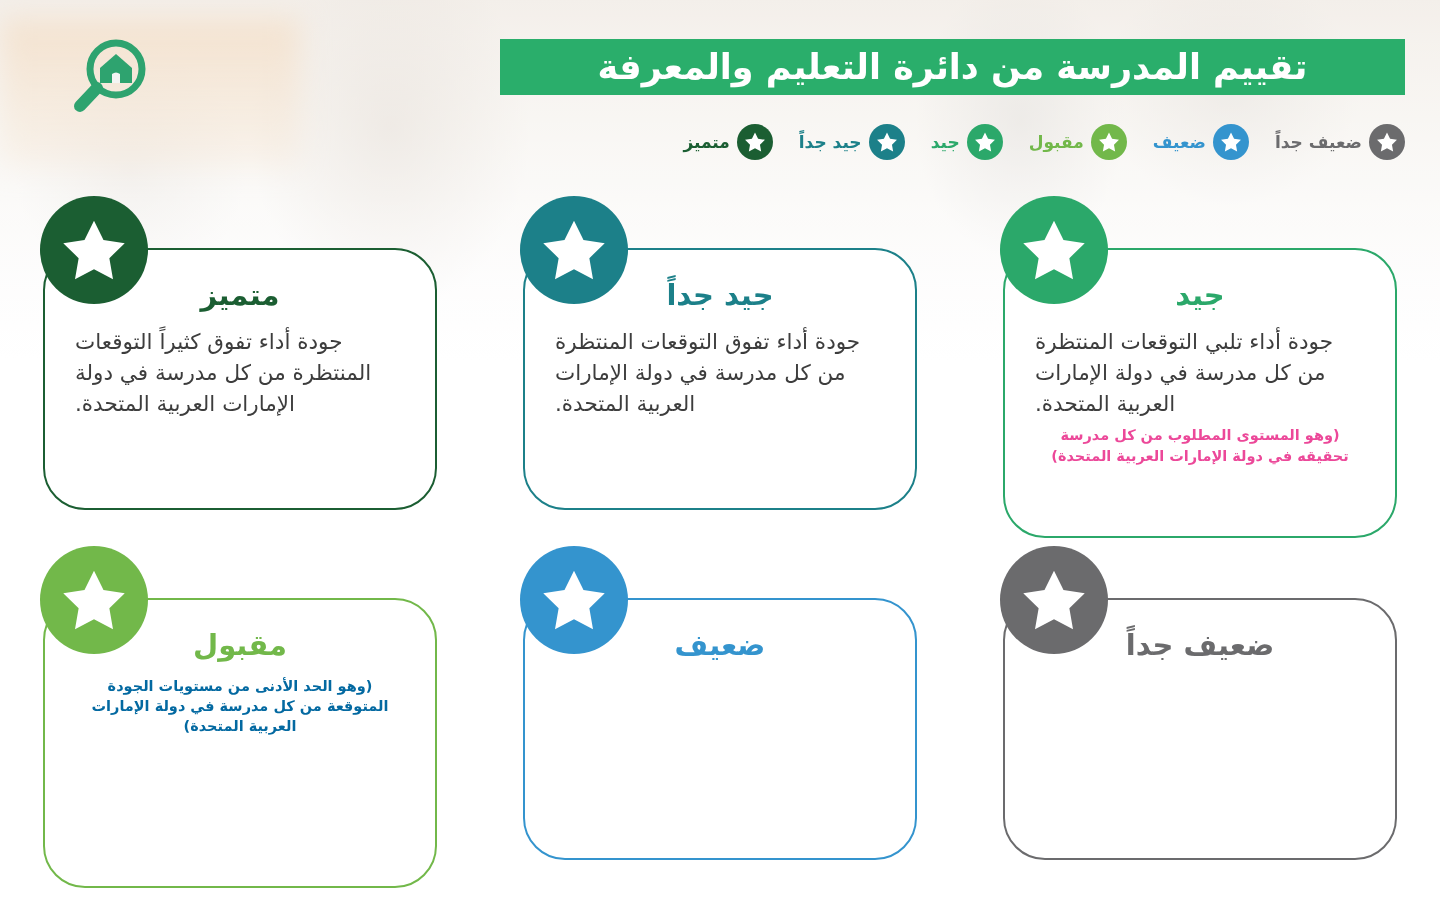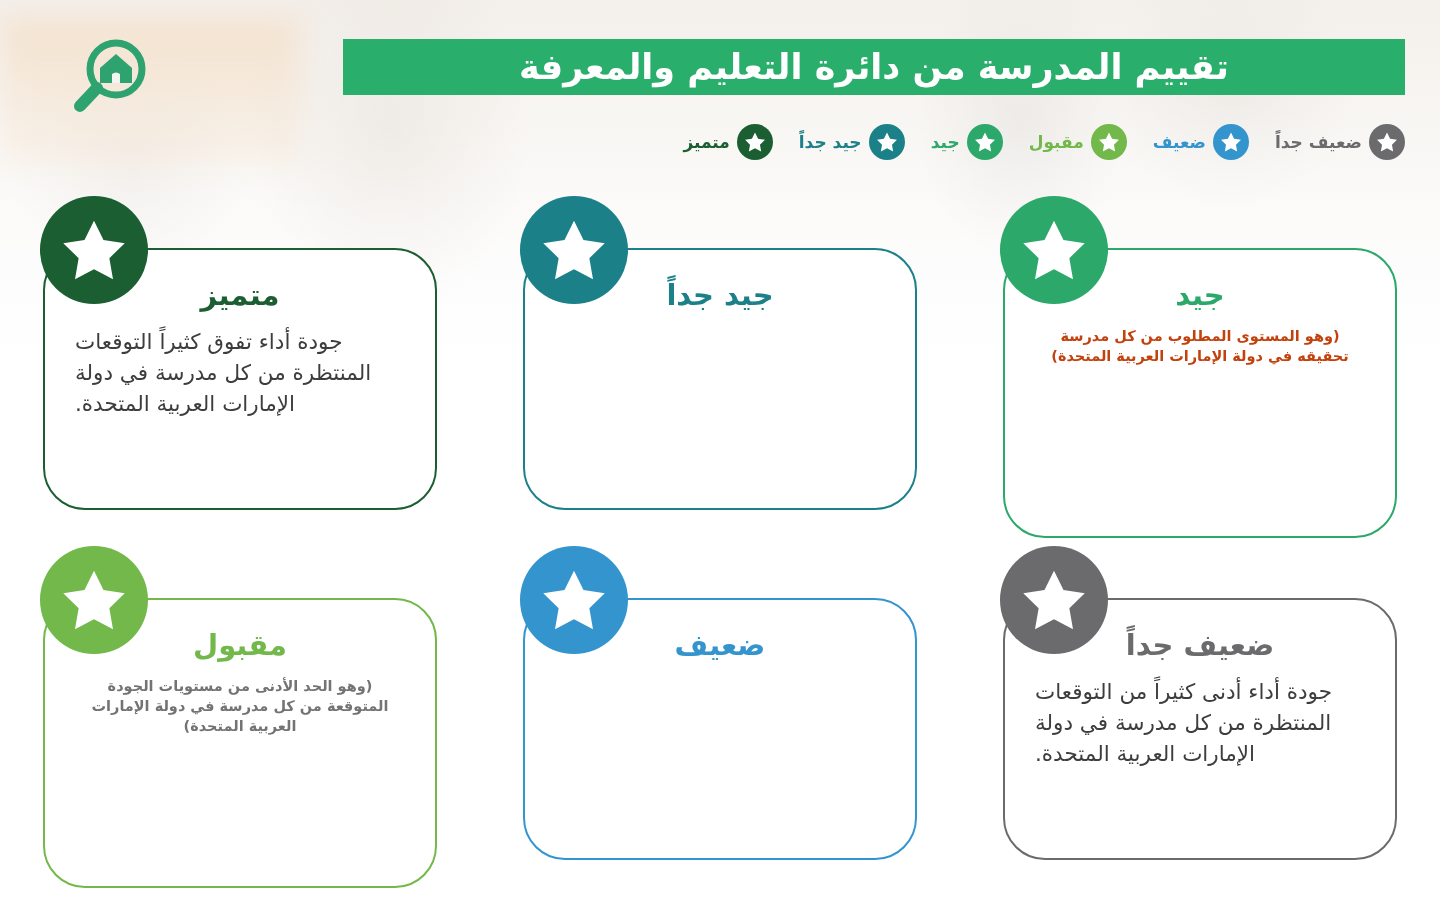--- a/index.html
+++ b/index.html
@@ -45,21 +45,21 @@
   }
 
   
   #logo { position: absolute; left: 68px; top: 36px; width: 82px; height: 86px; }
 
   
   #title-banner {
     position: absolute;
     right: 35px;
     top: 39px;
-    width: 1062px;
+    width: 905px;
     height: 56px;
     background: #2AAE6B;
     display: flex;
     align-items: center;
     justify-content: center;
   }
   #title-text {
     color: #ffffff;
     font-size: 35px;
     font-weight: bold;
@@ -214,31 +214,33 @@
         </svg>
       </div>
       <div class="legend-label" style="color: rgb(27, 94, 50);">متميز</div>
     </div>
   </div>
 
 <div id="cards">
     <div class="cell tall">
       <div class="card" style="border-color: rgb(43, 168, 106);">
         <div class="card-title" style="color: rgb(43, 168, 106);">جيد</div>
-        <div class="card-note" style="color: #c2410c;">(وهو المستوى المطلوب من كل مدرسة تحقيقه في دولة الإمارات العربية المتحدة)</div>
+        <div class="card-body">جودة أداء تلبي التوقعات المنتظرة من كل مدرسة في دولة الإمارات العربية المتحدة.</div>
+        <div class="card-note" style="color: #ec4899;">(وهو المستوى المطلوب من كل مدرسة تحقيقه في دولة الإمارات العربية المتحدة)</div>
       </div>
       <div class="badge" style="background: rgb(43, 168, 106);">
         <svg viewBox="0 0 24 24" xmlns="http://www.w3.org/2000/svg">
           <path d="M12 1.7 L15.35 8.5 L22.85 9.6 L17.42 14.88 L18.71 22.35 L12 18.82 L5.29 22.35 L6.58 14.88 L1.15 9.6 L8.65 8.5 Z" fill="#ffffff"></path>
         </svg>
       </div>
     </div>
     <div class="cell">
       <div class="card" style="border-color: rgb(28, 128, 137);">
         <div class="card-title" style="color: rgb(28, 128, 137);">جيد جداً</div>
+        <div class="card-body">جودة أداء تفوق التوقعات المنتظرة من كل مدرسة في دولة الإمارات العربية المتحدة.</div>
       </div>
       <div class="badge" style="background: rgb(28, 128, 137);">
         <svg viewBox="0 0 24 24" xmlns="http://www.w3.org/2000/svg">
           <path d="M12 1.7 L15.35 8.5 L22.85 9.6 L17.42 14.88 L18.71 22.35 L12 18.82 L5.29 22.35 L6.58 14.88 L1.15 9.6 L8.65 8.5 Z" fill="#ffffff"></path>
         </svg>
       </div>
     </div>
     <div class="cell">
       <div class="card" style="border-color: rgb(27, 94, 50);">
         <div class="card-title" style="color: rgb(27, 94, 50);">متميز</div>
@@ -246,42 +248,41 @@
       </div>
       <div class="badge" style="background: rgb(27, 94, 50);">
         <svg viewBox="0 0 24 24" xmlns="http://www.w3.org/2000/svg">
           <path d="M12 1.7 L15.35 8.5 L22.85 9.6 L17.42 14.88 L18.71 22.35 L12 18.82 L5.29 22.35 L6.58 14.88 L1.15 9.6 L8.65 8.5 Z" fill="#ffffff"></path>
         </svg>
       </div>
     </div>
     <div class="cell">
       <div class="card" style="border-color: rgb(107, 107, 109);">
         <div class="card-title" style="color: rgb(107, 107, 109);">ضعيف جداً</div>
-        <div class="card-body">جودة أداء أدنى كثيراً من التوقعات المنتظرة من كل مدرسة في دولة الإمارات العربية المتحدة.</div>
       </div>
       <div class="badge" style="background: rgb(107, 107, 109);">
         <svg viewBox="0 0 24 24" xmlns="http://www.w3.org/2000/svg">
           <path d="M12 1.7 L15.35 8.5 L22.85 9.6 L17.42 14.88 L18.71 22.35 L12 18.82 L5.29 22.35 L6.58 14.88 L1.15 9.6 L8.65 8.5 Z" fill="#ffffff"></path>
         </svg>
       </div>
     </div>
     <div class="cell">
       <div class="card" style="border-color: rgb(52, 148, 206);">
         <div class="card-title" style="color: rgb(52, 148, 206);">ضعيف</div>
       </div>
       <div class="badge" style="background: rgb(52, 148, 206);">
         <svg viewBox="0 0 24 24" xmlns="http://www.w3.org/2000/svg">
           <path d="M12 1.7 L15.35 8.5 L22.85 9.6 L17.42 14.88 L18.71 22.35 L12 18.82 L5.29 22.35 L6.58 14.88 L1.15 9.6 L8.65 8.5 Z" fill="#ffffff"></path>
         </svg>
       </div>
     </div>
     <div class="cell tall">
       <div class="card" style="border-color: rgb(114, 184, 74);">
         <div class="card-title" style="color: rgb(114, 184, 74);">مقبول</div>
-        <div class="card-note" style="color: #737373;">(وهو الحد الأدنى من مستويات الجودة المتوقعة من كل مدرسة في دولة الإمارات العربية المتحدة)</div>
+        <div class="card-note" style="color: #0369a1;">(وهو الحد الأدنى من مستويات الجودة المتوقعة من كل مدرسة في دولة الإمارات العربية المتحدة)</div>
       </div>
       <div class="badge" style="background: rgb(114, 184, 74);">
         <svg viewBox="0 0 24 24" xmlns="http://www.w3.org/2000/svg">
           <path d="M12 1.7 L15.35 8.5 L22.85 9.6 L17.42 14.88 L18.71 22.35 L12 18.82 L5.29 22.35 L6.58 14.88 L1.15 9.6 L8.65 8.5 Z" fill="#ffffff"></path>
         </svg>
       </div>
     </div>
   </div>
 
 </body></html>

